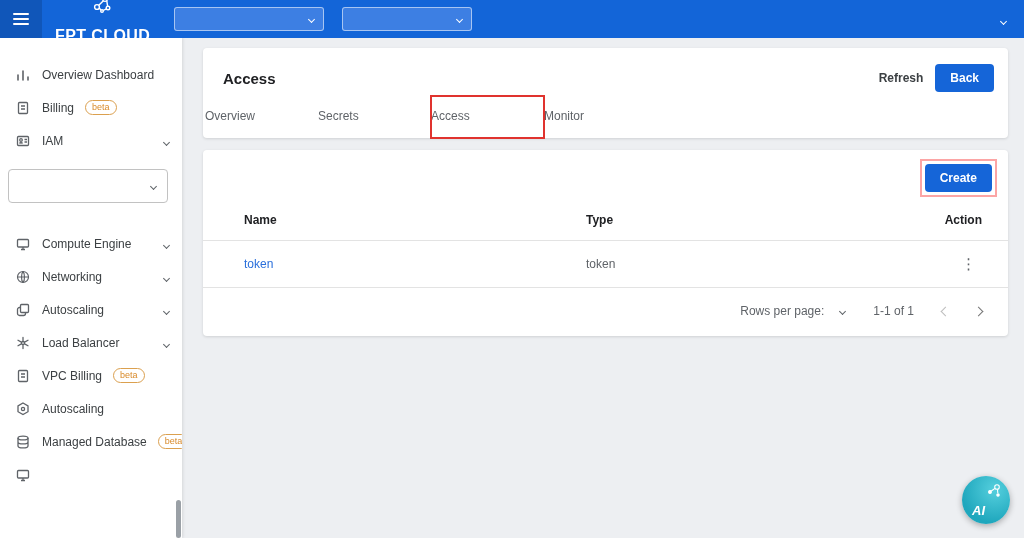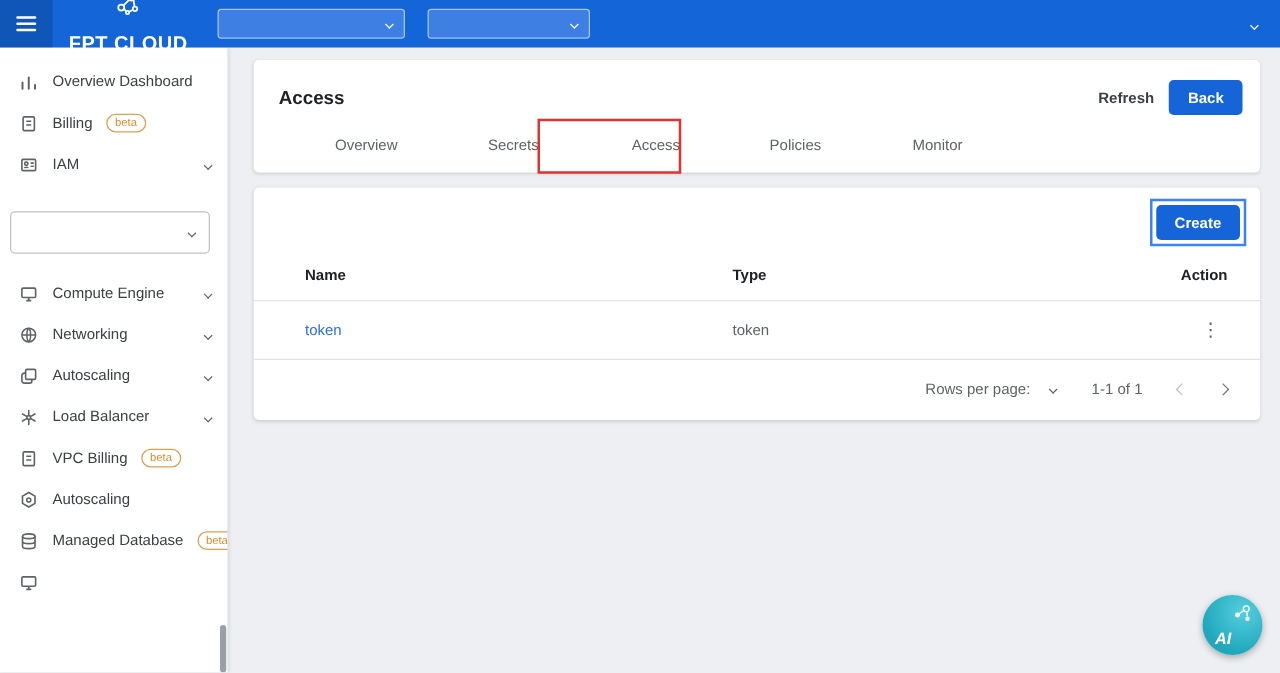--- a/index.html
+++ b/index.html
@@ -20,41 +20,41 @@
   .hdr-select.one { width:150px; margin-left:24px; }
   .hdr-select.two { width:130px; margin-left:18px; }
   .hdr-caret { margin-left:auto; margin-right:18px; color:#fff; cursor:pointer; }
   
   .chev { display:inline-block; width:7px; height:7px; border-right:1.6px solid currentColor; border-bottom:1.6px solid currentColor; transform:rotate(45deg); }
   .chev.left  { transform:rotate(135deg); }
   .chev.right { transform:rotate(-45deg); }
   .chev.sm { width:5px; height:5px; }
   
   .sidebar { position:absolute; top:38px; left:0; bottom:0; width:182px; background:#fff; box-shadow:1px 0 3px rgba(0,0,0,.10); padding-top:20px; overflow:hidden; z-index:5; }
-  .s-item { height:33px; display:flex; align-items:flex-start; padding:0 13px 0 15px; gap:11px; font-size:12px; color:#3c4043; cursor:pointer; white-space:nowrap; }
+  .s-item { height:33px; display:flex; align-items:center; padding:0 13px 0 15px; gap:11px; font-size:12px; color:#3c4043; cursor:pointer; white-space:nowrap; }
   .s-ico { width:16px; height:16px; flex:0 0 16px; color:#5f6368; }
   .s-ico svg { display:block; }
   .s-chev { margin-left:auto; color:#5f6368; }
   .badge { font-size:9px; color:#d98b2b; border:1px solid #dba04f; border-radius:8px; padding:1px 6px; margin-left:0; line-height:11px; }
   .s-select { margin:12px 14px 24px 8px; height:34px; border:1px solid #c2c2c2; border-radius:4px; display:flex; align-items:center; justify-content:flex-end; padding:0 11px; color:#5f6368; cursor:pointer; background:#fff; }
   .sb-thumb { position:absolute; right:1px; bottom:0; width:5px; height:38px; background:#9aa0a6; border-radius:3px; cursor:pointer; }
   
   .main { position:absolute; left:182px; top:38px; right:0; bottom:0; overflow:hidden; }
   .card { background:#fff; border-radius:4px; box-shadow:0 1px 3px rgba(0,0,0,.13); }
   .card1 { margin:10px 16px 0 21px; }
   .c1-head { display:flex; align-items:center; padding:16px 14px 4px 20px; }
   .page-title { font-size:15px; font-weight:bold; color:#202124; }
   .refresh { margin-left:auto; font-size:12px; font-weight:bold; color:#3c4043; padding:6px 12px; cursor:pointer; }
   .btn-blue { background:#1565d8; color:#fff; font-size:12px; font-weight:bold; border:none; border-radius:4px; padding:7px 15px; cursor:pointer; font-family:inherit; }
   .tabs { display:flex; padding-left:2px; }
-  .tab { width:113px; text-align:right; padding:13px 0 15px; font-size:12px; font-weight:500; color:#5f6368; cursor:pointer; }
+  .tab { width:113px; text-align:left; padding:13px 0 15px; font-size:12px; font-weight:500; color:#5f6368; cursor:pointer; }
   .tab.annotated { outline:2px solid #e0332e; outline-offset:-1px; }
   .card2 { margin:12px 16px 0 21px; }
   .c2-top { display:flex; justify-content:flex-end; padding:9px 11px 5px; }
-  .annot-wrap { border:2px solid #3b82f6; padding:3px; }
+  .annot-wrap { border:2px solid #fca5a5; padding:3px; }
   .t-head, .t-row { display:grid; grid-template-columns:1fr 1fr 95px; align-items:center; font-size:12px; }
   .t-head { font-weight:bold; color:#202124; padding:11px 0 13px; border-bottom:1px solid #e3e3e3; }
   .t-row { padding:14px 0; border-bottom:1px solid #e3e3e3; color:#5f6368; }
   .c-name { padding-left:22px;margin-left:19px; }
   .c-type { padding-left:28px; }
   .c-action { text-align:right; padding-right:26px; }
   .link { color:#2a6fdb; cursor:pointer; }
   .kebab { font-size:15px; color:#5f6368; cursor:pointer; padding-right:32px; text-align:right; }
   .pager { display:flex; align-items:center; justify-content:flex-end; gap:28px; padding:16px 26px 18px; font-size:12px; color:#5f6368; }
   .rpp { display:flex; align-items:center; gap:16px; cursor:pointer; }
@@ -235,21 +235,20 @@
   <div class="card card1">
     <div class="c1-head">
       <span class="page-title">Access</span>
       <span class="refresh">Refresh</span>
       <button class="btn-blue">Back</button>
     </div>
     <div class="tabs">
       <div class="tab">Overview</div>
       <div class="tab">Secrets</div>
       <div class="tab annotated">Access</div>
-      <div class="tab">Policies</div>
       <div class="tab">Monitor</div>
     </div>
   </div>
 
   <div class="card card2">
     <div class="c2-top">
       <span class="annot-wrap">
         <button class="btn-blue">Create</button>
       </span>
     </div>

